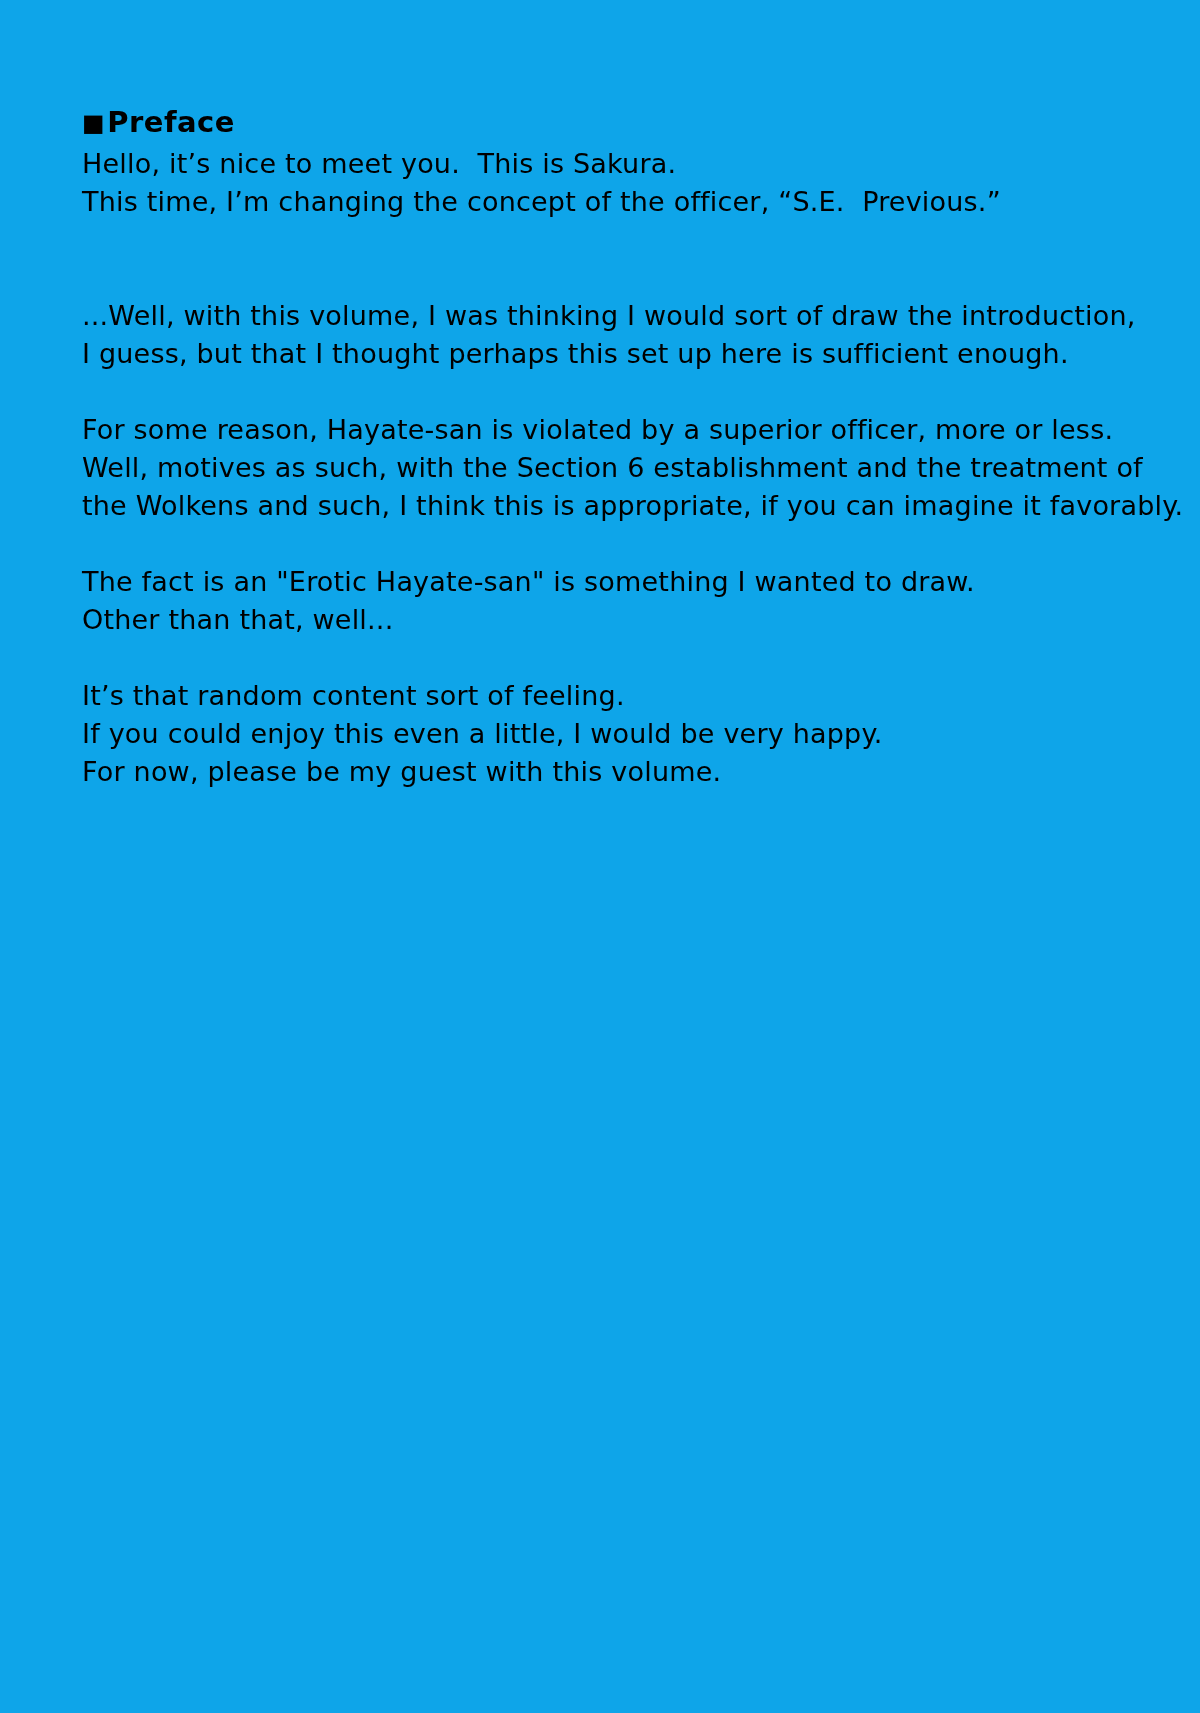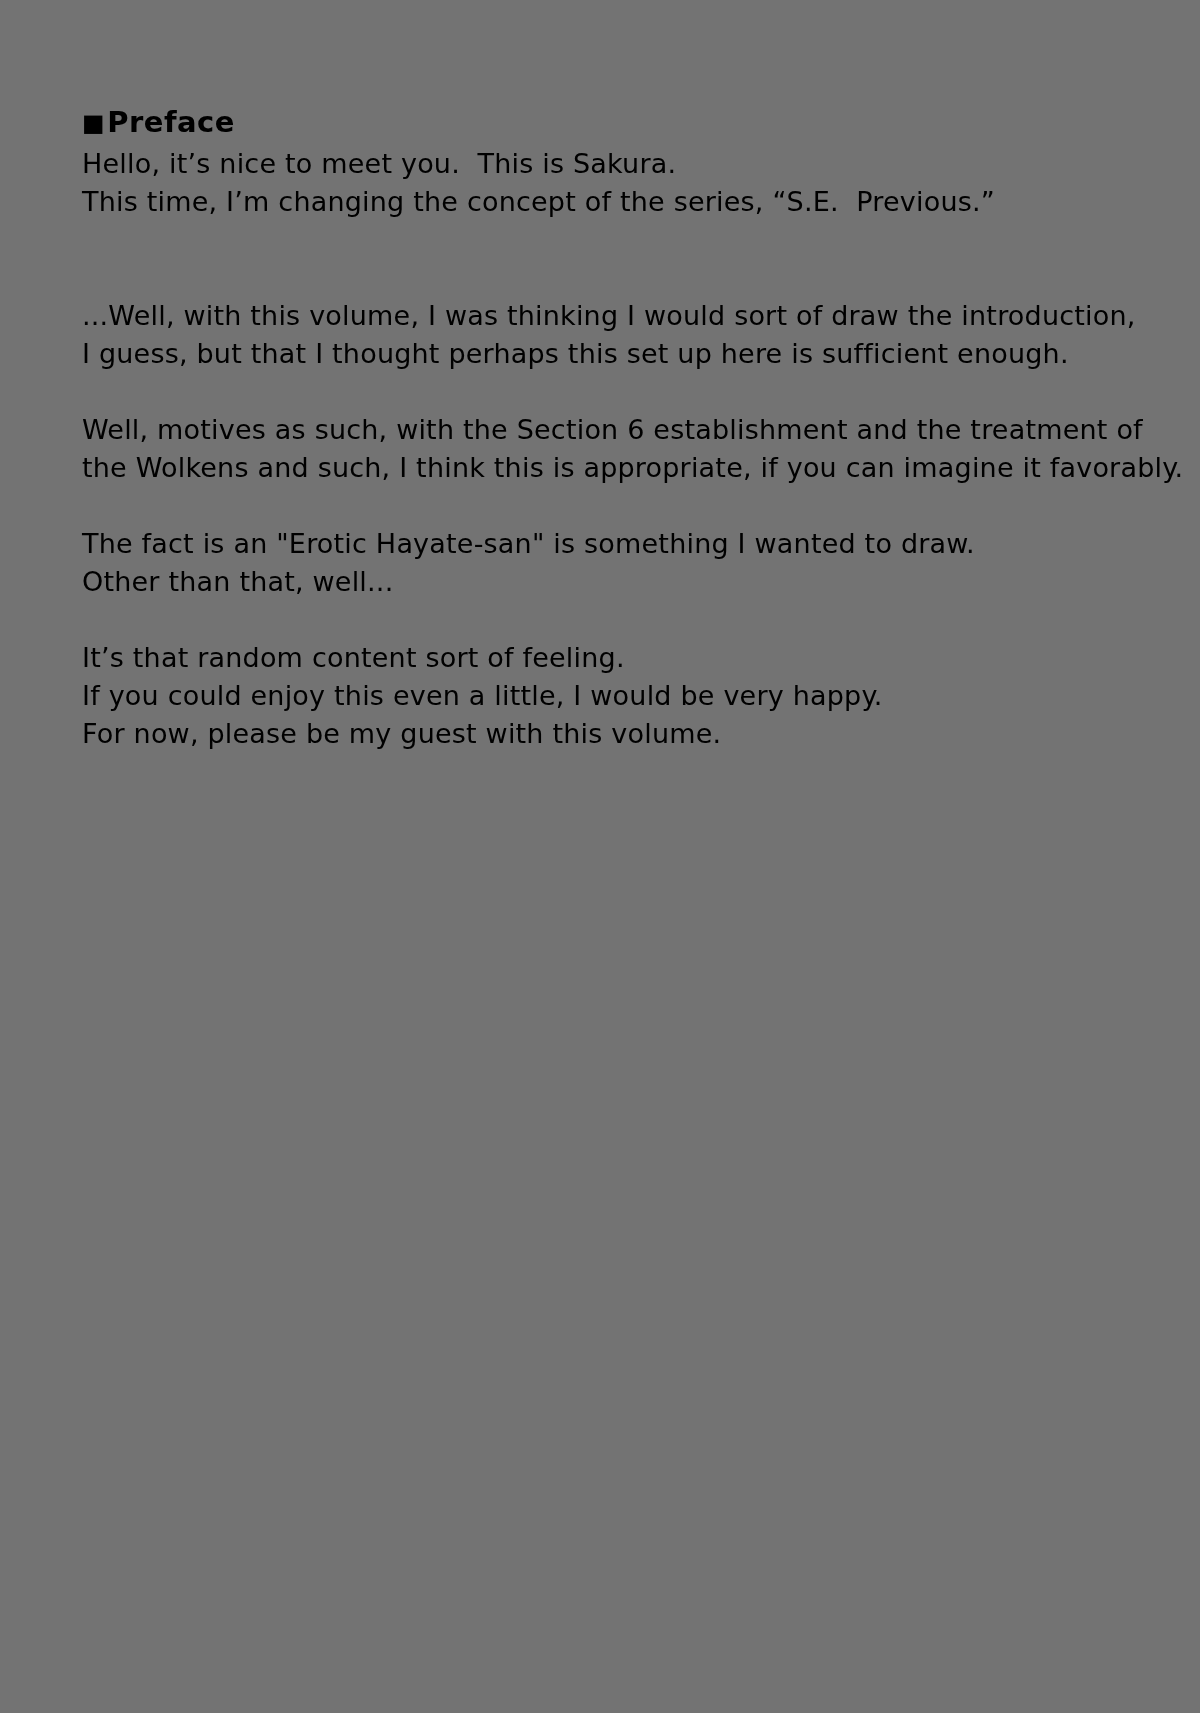--- a/index.html
+++ b/index.html
@@ -4,21 +4,21 @@
 <style>
   html, body {
     margin: 0;
     padding: 0;
     background: #ffffff;
   }
   .page {
     position: relative;
     width: 1200px;
     height: 1713px;
-    background: #737373;
+    background: #0ea5e9;
     color: #000000;
     font-family: "DejaVu Sans", "Liberation Sans", sans-serif;
     overflow: hidden;
   }
   .content {
     position: absolute;
     left: 82px;
     top: 100px;
     right: 30px;
   }
@@ -54,29 +54,30 @@
 </head>
 <body>
 
 <div class="page">
   <div class="content">
 
     <h1 class="heading"><span class="bullet">■</span><span>Preface</span></h1>
 
     <div class="para gap-large">
       <div class="line">Hello, it’s nice to meet you.  This is Sakura.</div>
-      <div class="line">This time, I’m changing the concept of the series, “S.E.  Previous.”</div>
+      <div class="line">This time, I’m changing the concept of the officer, “S.E.  Previous.”</div>
     </div>
 
     <div class="para">
       <div class="line">...Well, with this volume, I was thinking I would sort of draw the introduction,</div>
       <div class="line">I guess, but that I thought perhaps this set up here is sufficient enough.</div>
     </div>
 
     <div class="para">
+      <div class="line">For some reason, Hayate-san is violated by a superior officer, more or less.</div>
       <div class="line">Well, motives as such, with the Section 6 establishment and the treatment of</div>
       <div class="line">the Wolkens and such, I think this is appropriate, if you can imagine it favorably.</div>
     </div>
 
     <div class="para">
       <div class="line">The fact is an "Erotic Hayate-san" is something I wanted to draw.</div>
       <div class="line">Other than that, well...</div>
     </div>
 
     <div class="para">

